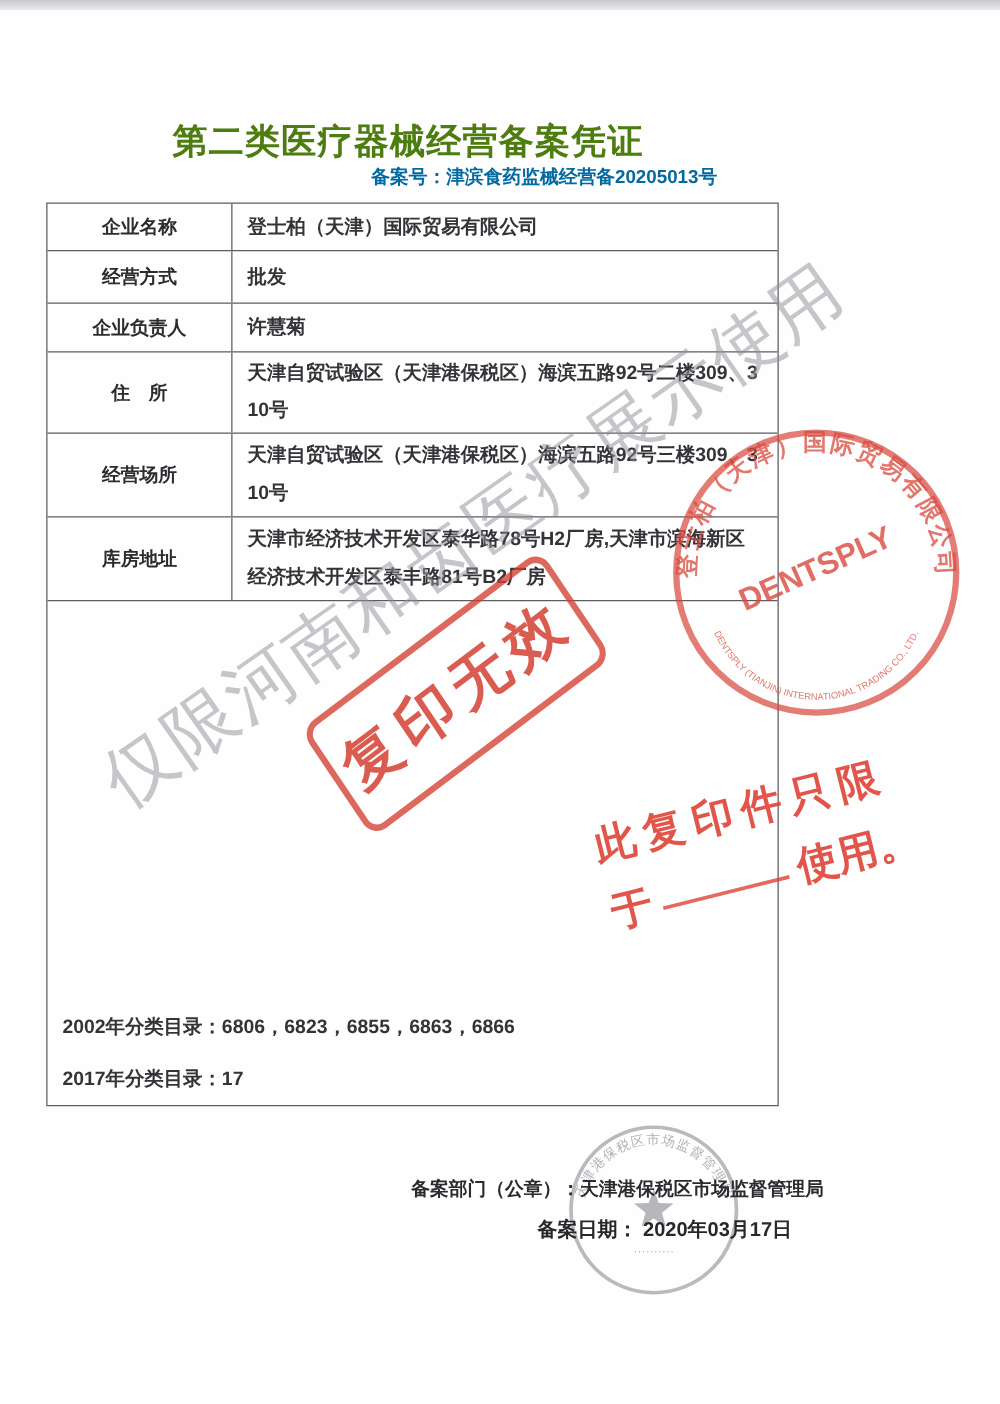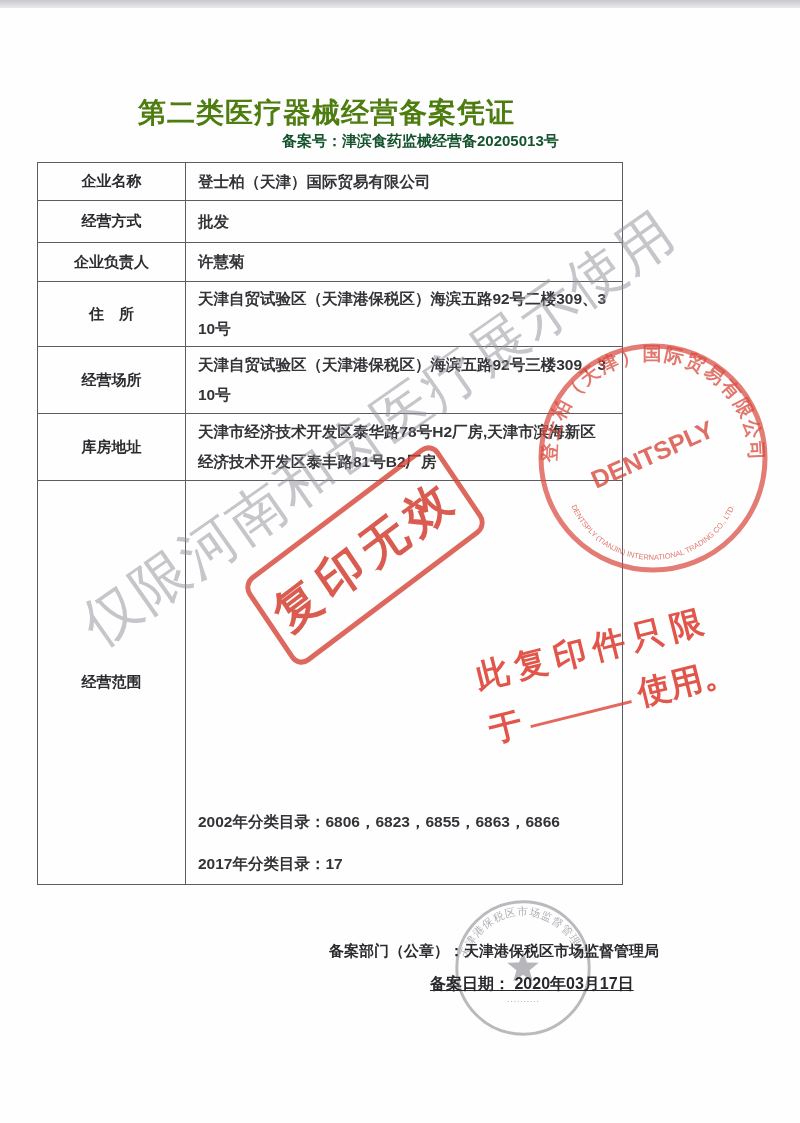--- a/index.html
+++ b/index.html
@@ -7,42 +7,42 @@
     width:800px;height:1123px;position:relative;overflow:hidden;
     background:#fefefe;
     font-family:"Liberation Sans","DejaVu Sans",sans-serif;
     color:#2f2f33;
   }
   .scan-strip{position:absolute;left:0;top:0;width:800px;height:8px;
     background:linear-gradient(#c9c9cd,#e9e9ec);}
   
   .doc-title{position:absolute;left:138px;top:94px;font-size:28px;font-weight:bold;
     color:#4d7c0f;letter-spacing:1px;white-space:nowrap;}
-  .record-no{position:absolute;left:282px;top:132px;font-size:15px;font-weight:bold;
-    color:#14532d;white-space:nowrap;}
+  .record-no{position:absolute;left:297px;top:132px;font-size:15px;font-weight:bold;
+    color:#0369a1;white-space:nowrap;}
   
   .cert-table{position:absolute;left:37px;top:162px;width:586px;
     border:1px solid #5c5c62;box-sizing:border-box;background:transparent;}
   .row{display:flex;box-sizing:border-box;border-top:1px solid #5c5c62;}
   .row:first-child{border-top:none;}
   .cell-label{width:148px;flex:0 0 148px;display:flex;align-items:center;justify-content:center;
     border-right:1px solid #5c5c62;box-sizing:border-box;
     font-size:15px;font-weight:600;color:#2c2c30;text-align:left;}
   .cell-value{flex:1;display:flex;flex-direction:column;justify-content:center;
     padding:5px 12px;box-sizing:border-box;
     font-size:15.5px;font-weight:bold;color:#333338;line-height:30px;
     word-break:break-all;}
   .h37{height:37px}.h40{height:40px}.h39{height:39px}.h42{height:42px}
   .h65{height:65px}.h67{height:67px}.h404{height:404px}
   .row-scope .cell-value{justify-content:flex-end;padding-top:24px;line-height:31px;gap:11px;}
   
   .footer-dept{position:absolute;left:287px;top:942px;font-size:15px;font-weight:bold;
     color:#2b2b2f;white-space:nowrap;z-index:6;margin-left:42px;}
   .footer-date{position:absolute;left:430px;top:974px;font-size:16px;font-weight:bold;
-    color:#28282c;white-space:nowrap;z-index:6;text-decoration:underline;}
+    color:#28282c;white-space:nowrap;z-index:6;}
   
   .watermark{position:absolute;left:-20px;top:390px;width:800px;height:80px;
     transform:rotate(-35deg);transform-origin:center;
     font-size:57px;letter-spacing:2px;white-space:nowrap;text-align:center;
     color:rgba(144,144,153,0.52);font-weight:500;z-index:3;pointer-events:none;}
   
   .stamp-invalid{position:absolute;left:245px;top:503px;width:230px;height:94px;
     transform:rotate(-37deg) skewX(-3deg);
     border:5px solid rgba(211,62,48,0.78);border-radius:14px;
     display:flex;align-items:center;justify-content:center;z-index:4;}
@@ -87,21 +87,20 @@
   </div>
   <div class="row h67">
     <div class="cell-label">经营场所</div>
     <div class="cell-value">天津自贸试验区（天津港保税区）海滨五路92号三楼309、310号</div>
   </div>
   <div class="row h67">
     <div class="cell-label">库房地址</div>
     <div class="cell-value">天津市经济技术开发区泰华路78号H2厂房,天津市滨海新区经济技术开发区泰丰路81号B2厂房</div>
   </div>
   <div class="row h404 row-scope">
-    <div class="cell-label">经营范围</div>
     <div class="cell-value">
       <div>2002年分类目录：6806，6823，6855，6863，6866</div>
       <div>2017年分类目录：17</div>
     </div>
   </div>
 </div>
 
 <div class="watermark">仅限河南和齿医疗展示使用</div>
 
 <div class="stamp-invalid">

